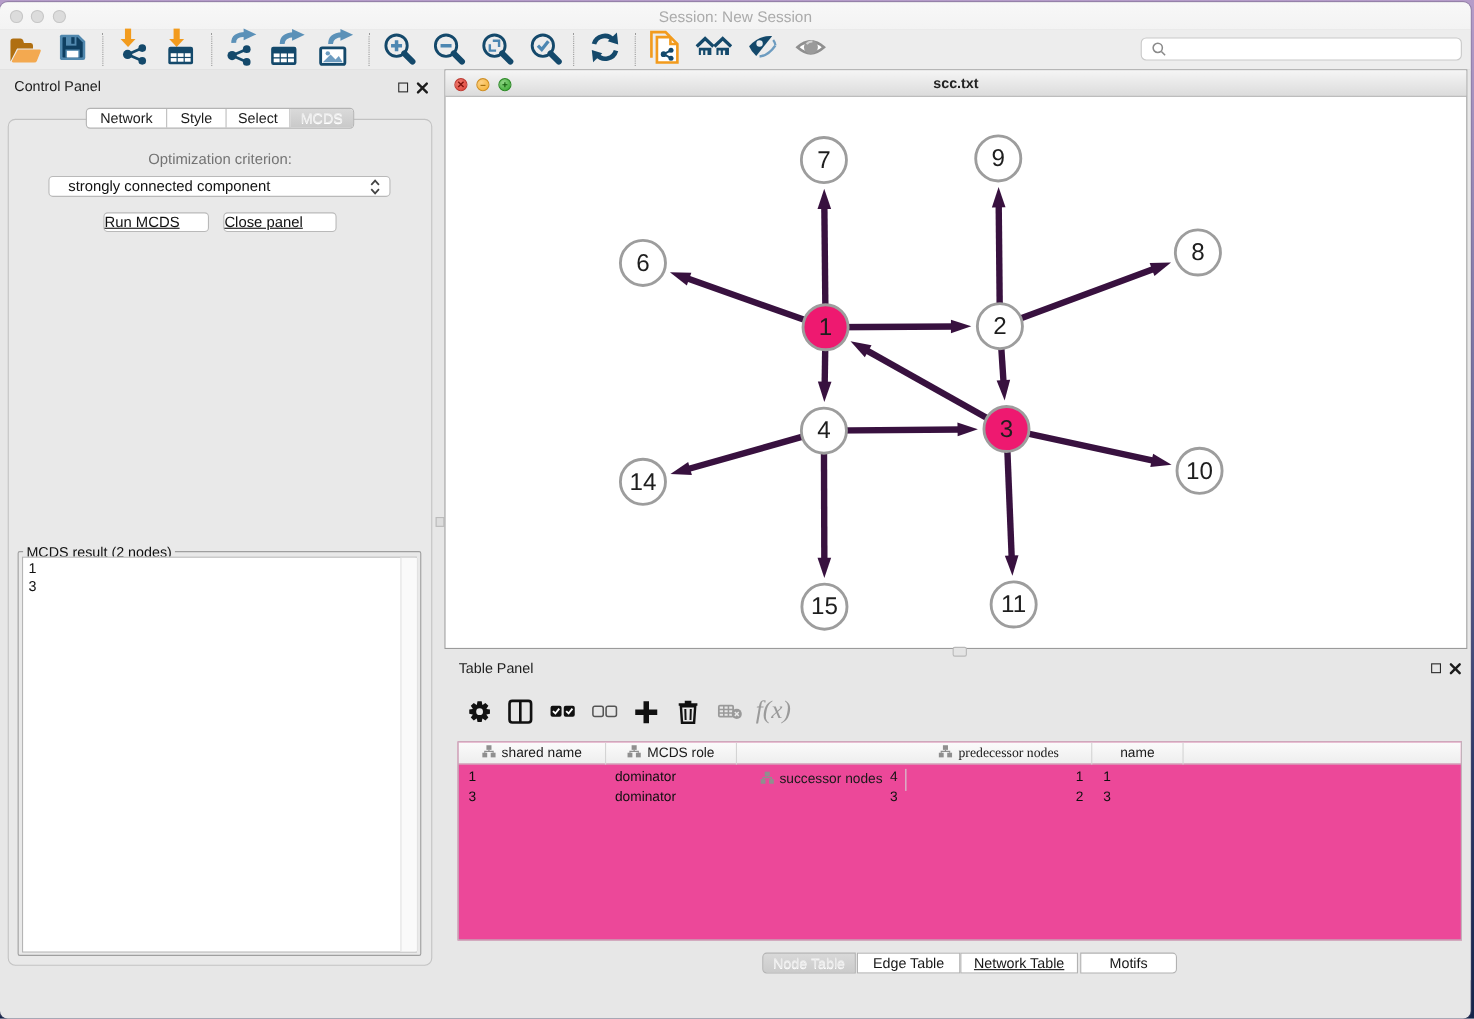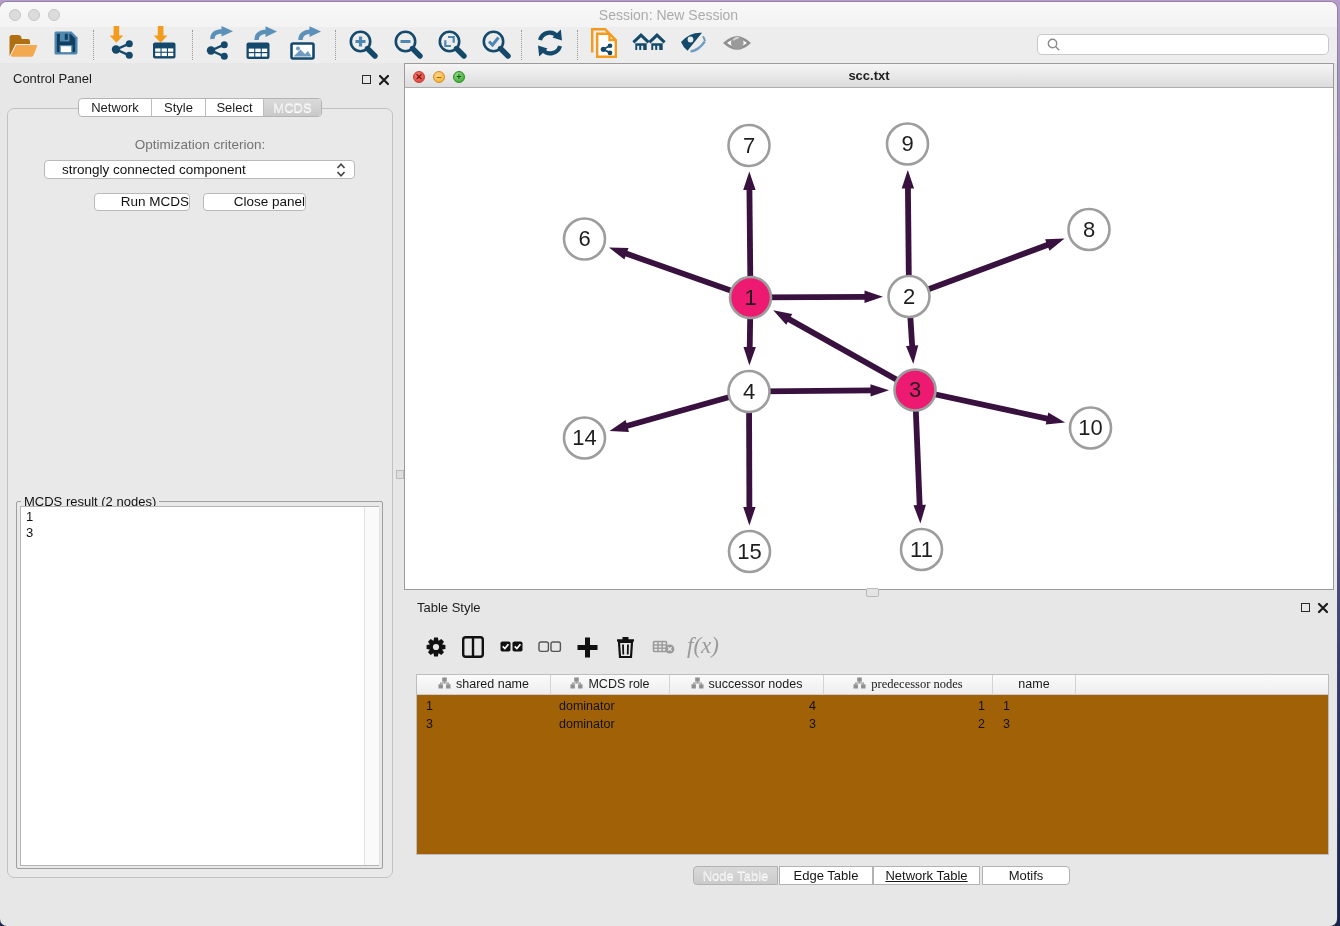--- a/index.html
+++ b/index.html
@@ -32,40 +32,40 @@
  border-radius:4px;background:#fff;box-sizing:border-box;display:flex;}
 #tabbar .tab{font-size:13px;color:#1c1c1c;text-align:center;line-height:17px;
  border-right:1px solid #bdbdbd;box-sizing:border-box;}
 #tabbar .tab.sel{background:linear-gradient(#dadada,#c9c9c9);color:#ececec;
  text-shadow:0 1px 0 #ffffff;border-right:none;border-radius:0 3px 3px 0;}
 #optlabel{position:absolute;left:7px;top:135px;width:386px;text-align:center;font-size:13.5px;color:#737373;}
 #combo{position:absolute;left:44px;top:158px;width:311px;height:19px;background:#fff;
  border:1px solid #b9b9b9;border-radius:4px;box-sizing:border-box;font-size:13.5px;color:#111;
  line-height:17px;padding-left:17px;}
 .btn{position:absolute;height:18px;background:#fff;border:1px solid #b9b9b9;border-radius:4px;
- box-sizing:border-box;font-size:13.5px;color:#111;text-align:right;line-height:16px;}
+ box-sizing:border-box;font-size:13.5px;color:#111;text-align:left;line-height:16px;text-decoration:underline;}
 #groupbox{position:absolute;left:16px;top:499px;width:367px;height:368px;
  border:1px solid #9f9f9f;border-radius:2px;box-sizing:border-box;}
 #grouplegend{position:absolute;left:21px;top:492px;background:#e9e9e9;padding:0 3px;
  font-size:13px;color:#111;}
 #resultbox{position:absolute;left:20px;top:504px;width:359px;height:360px;background:#fff;
  border:1px solid #b5b5b5;box-sizing:border-box;font-size:13px;color:#111;line-height:16px;}
 #resultscroll{position:absolute;left:364px;top:505px;width:14px;height:358px;background:#fafafa;
  border-left:1px solid #e2e2e2;border-right:1px solid #e2e2e2;}
 #splitbtn{position:absolute;left:396px;top:468px;width:8px;height:9px;background:#ddd;border:1px solid #bbb;box-sizing:border-box;}
 
 #netwin{position:absolute;left:404px;top:61px;width:930px;height:527px;
  border:1px solid #9b9b9b;box-sizing:border-box;background:#fff;}
 #nettitle{position:absolute;left:0;top:0;width:100%;height:24px;
  background:linear-gradient(#f5f5f5,#dcdcdc);border-bottom:1px solid #adadad;box-sizing:border-box;}
 #nettitle .t{position:absolute;left:0;top:4px;width:100%;text-align:center;font-size:13px;font-weight:bold;color:#222;}
 .light{position:absolute;top:6.5px;width:12px;height:12px;border-radius:50%;box-sizing:border-box;
  font-size:9px;font-weight:bold;text-align:center;line-height:11px;}
 #hsplit{position:absolute;left:866px;top:586px;width:11px;height:7px;background:#e4e4e4;border:1px solid #b9b9b9;border-radius:2px;}
-#tblarea{position:absolute;left:416px;top:672px;width:913px;height:181px;background:#a16207;
+#tblarea{position:absolute;left:416px;top:672px;width:913px;height:181px;background:#ec4899;
  border:1px solid #bdbdbd;box-sizing:border-box;}
 #tblhead{position:absolute;left:0;top:0;width:100%;height:20px;
  background:linear-gradient(#fbfbfb,#eeeeee);border-bottom:1px solid #cccccc;box-sizing:border-box;}
 .hcol{position:absolute;top:0;height:20px;border-right:1px solid #d4d4d4;box-sizing:border-box;
  font-size:12.5px;color:#1a1a1a;text-align:center;line-height:19px;}
 .cell{position:absolute;font-size:12.5px;color:#111;height:18px;line-height:18px;}
 
 .btab{position:absolute;top:864px;height:19px;background:#fff;border:1px solid #b2b2b2;
  box-sizing:border-box;font-size:13px;color:#161616;text-align:center;line-height:17px;}
 .btab.sel{background:linear-gradient(#d9d9d9,#cbcbcb);color:#ebebeb;text-shadow:0 1px 0 #fff;}
@@ -330,21 +330,21 @@
       <text x="684.0" y="148.5">8</text>
       <text x="502.5" y="63.0">9</text>
       <text x="685.5" y="347.0">10</text>
       <text x="516.5" y="468.5">11</text>
       <text x="179.5" y="357.0">14</text>
       <text x="344.5" y="470.5">15</text>
       </g>
     </svg>
   </div>
   <div id="hsplit"></div>
-  <div class="dockhead abs" style="left:417px;top:598px;">Table Style</div>
+  <div class="dockhead abs" style="left:417px;top:598px;">Table Panel</div>
   <div class="floatico" style="left:1301px;top:601px;"></div>
   <svg width="12" height="12" viewBox="0 0 12 12" style="left:1317px;top:600px;">
       <path d="M2 2 L10 10 M10 2 L2 10" stroke="#1c1c1c" stroke-width="2.2" stroke-linecap="round"></path>
     </svg>
   <svg width="20" height="20" viewBox="0 0 20 20" style="left:426px;top:635px;">
     <path d="M8.1 0.6 L11.9 0.6 L12.5 3.7 L12.7 3.8 L15.3 2.0 L18.0 4.7 L16.2 7.3 L16.3 7.5 L19.4 8.1 L19.4 11.9 L16.3 12.5 L16.2 12.7 L18.0 15.3 L15.3 18.0 L12.7 16.2 L12.5 16.3 L11.9 19.4 L8.1 19.4 L7.5 16.3 L7.3 16.2 L4.7 18.0 L2.0 15.3 L3.8 12.7 L3.7 12.5 L0.6 11.9 L0.6 8.1 L3.7 7.5 L3.8 7.3 L2.0 4.7 L4.7 2.0 L7.3 3.8 L7.5 3.7 Z" fill="#111"></path>
     <circle cx="10" cy="10" r="3.1" fill="#e7e7e7"></circle>
   </svg>
   <svg width="22" height="22" viewBox="0 0 22 22" style="left:462px;top:634px;">
     <rect x="1.2" y="1.2" width="19.6" height="19.6" rx="2.5" fill="none" stroke="#111" stroke-width="2.4"></rect>
@@ -386,21 +386,21 @@
             <rect x="0.5" y="7.3" width="4.4" height="4.2" fill="#8f8f8f"></rect>
             <rect x="8.1" y="7.3" width="4.4" height="4.2" fill="#8f8f8f"></rect>
             <path d="M6.5 4.7 V6 M2.7 7.3 V6 H10.3 V7.3" fill="none" stroke="#8f8f8f" stroke-width="1.1"></path>
           </svg>shared name</div>
       <div class="hcol" style="left:134px;width:119px;"><svg class="inl" width="13" height="12" viewBox="0 0 13 12">
             <rect x="4.2" y="0.5" width="4.6" height="4.2" fill="#8f8f8f"></rect>
             <rect x="0.5" y="7.3" width="4.4" height="4.2" fill="#8f8f8f"></rect>
             <rect x="8.1" y="7.3" width="4.4" height="4.2" fill="#8f8f8f"></rect>
             <path d="M6.5 4.7 V6 M2.7 7.3 V6 H10.3 V7.3" fill="none" stroke="#8f8f8f" stroke-width="1.1"></path>
           </svg>MCDS role</div>
-      <div class="hcol" style="left:253px;width:154px;"><svg class="inl" width="13" height="12" viewBox="0 0 13 12">
+      <div class="hcol" style="left:253px;width:154px;margin-top:24px;"><svg class="inl" width="13" height="12" viewBox="0 0 13 12">
             <rect x="4.2" y="0.5" width="4.6" height="4.2" fill="#8f8f8f"></rect>
             <rect x="0.5" y="7.3" width="4.4" height="4.2" fill="#8f8f8f"></rect>
             <rect x="8.1" y="7.3" width="4.4" height="4.2" fill="#8f8f8f"></rect>
             <path d="M6.5 4.7 V6 M2.7 7.3 V6 H10.3 V7.3" fill="none" stroke="#8f8f8f" stroke-width="1.1"></path>
           </svg>successor nodes</div>
       <div class="hcol" style="left:407px;width:169px;font-family:Liberation Serif, serif;"><svg class="inl" width="13" height="12" viewBox="0 0 13 12">
             <rect x="4.2" y="0.5" width="4.6" height="4.2" fill="#8f8f8f"></rect>
             <rect x="0.5" y="7.3" width="4.4" height="4.2" fill="#8f8f8f"></rect>
             <rect x="8.1" y="7.3" width="4.4" height="4.2" fill="#8f8f8f"></rect>
             <path d="M6.5 4.7 V6 M2.7 7.3 V6 H10.3 V7.3" fill="none" stroke="#8f8f8f" stroke-width="1.1"></path>

